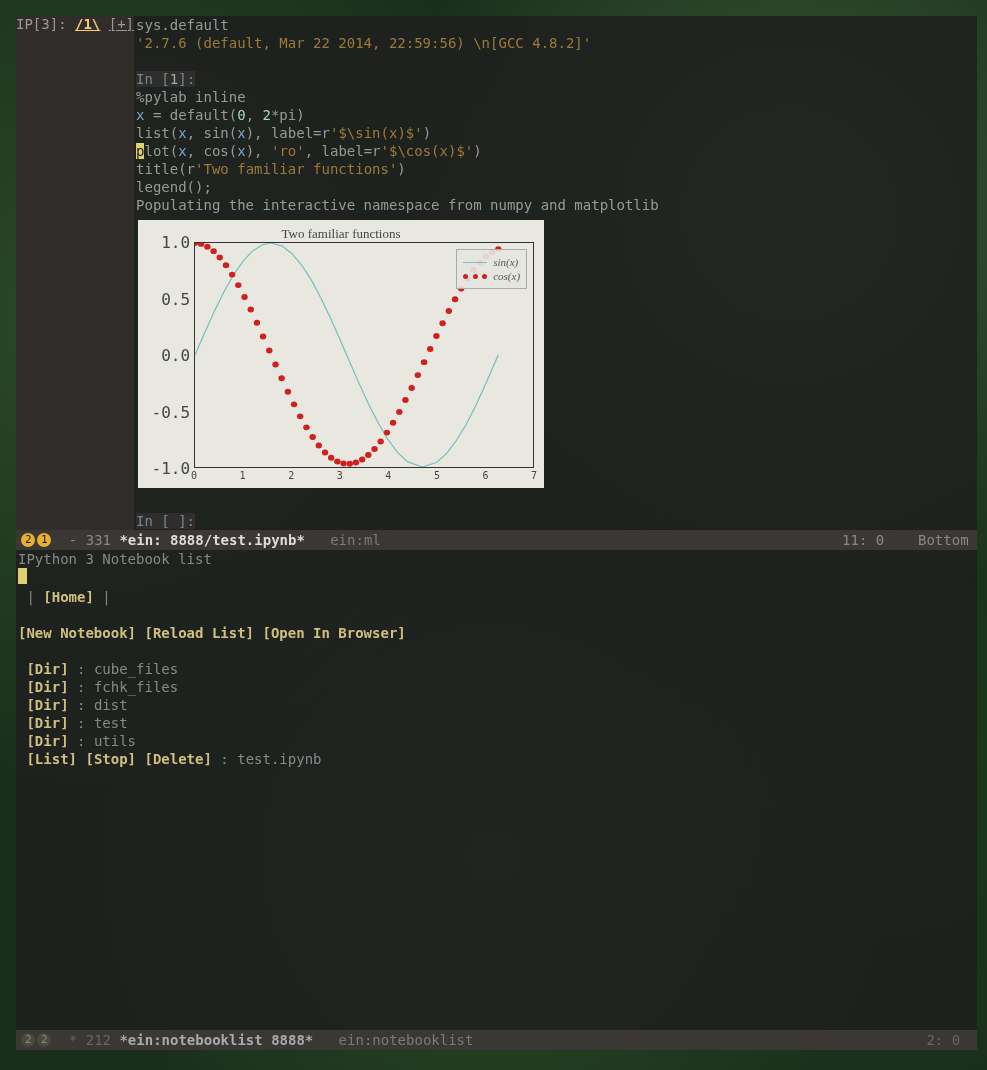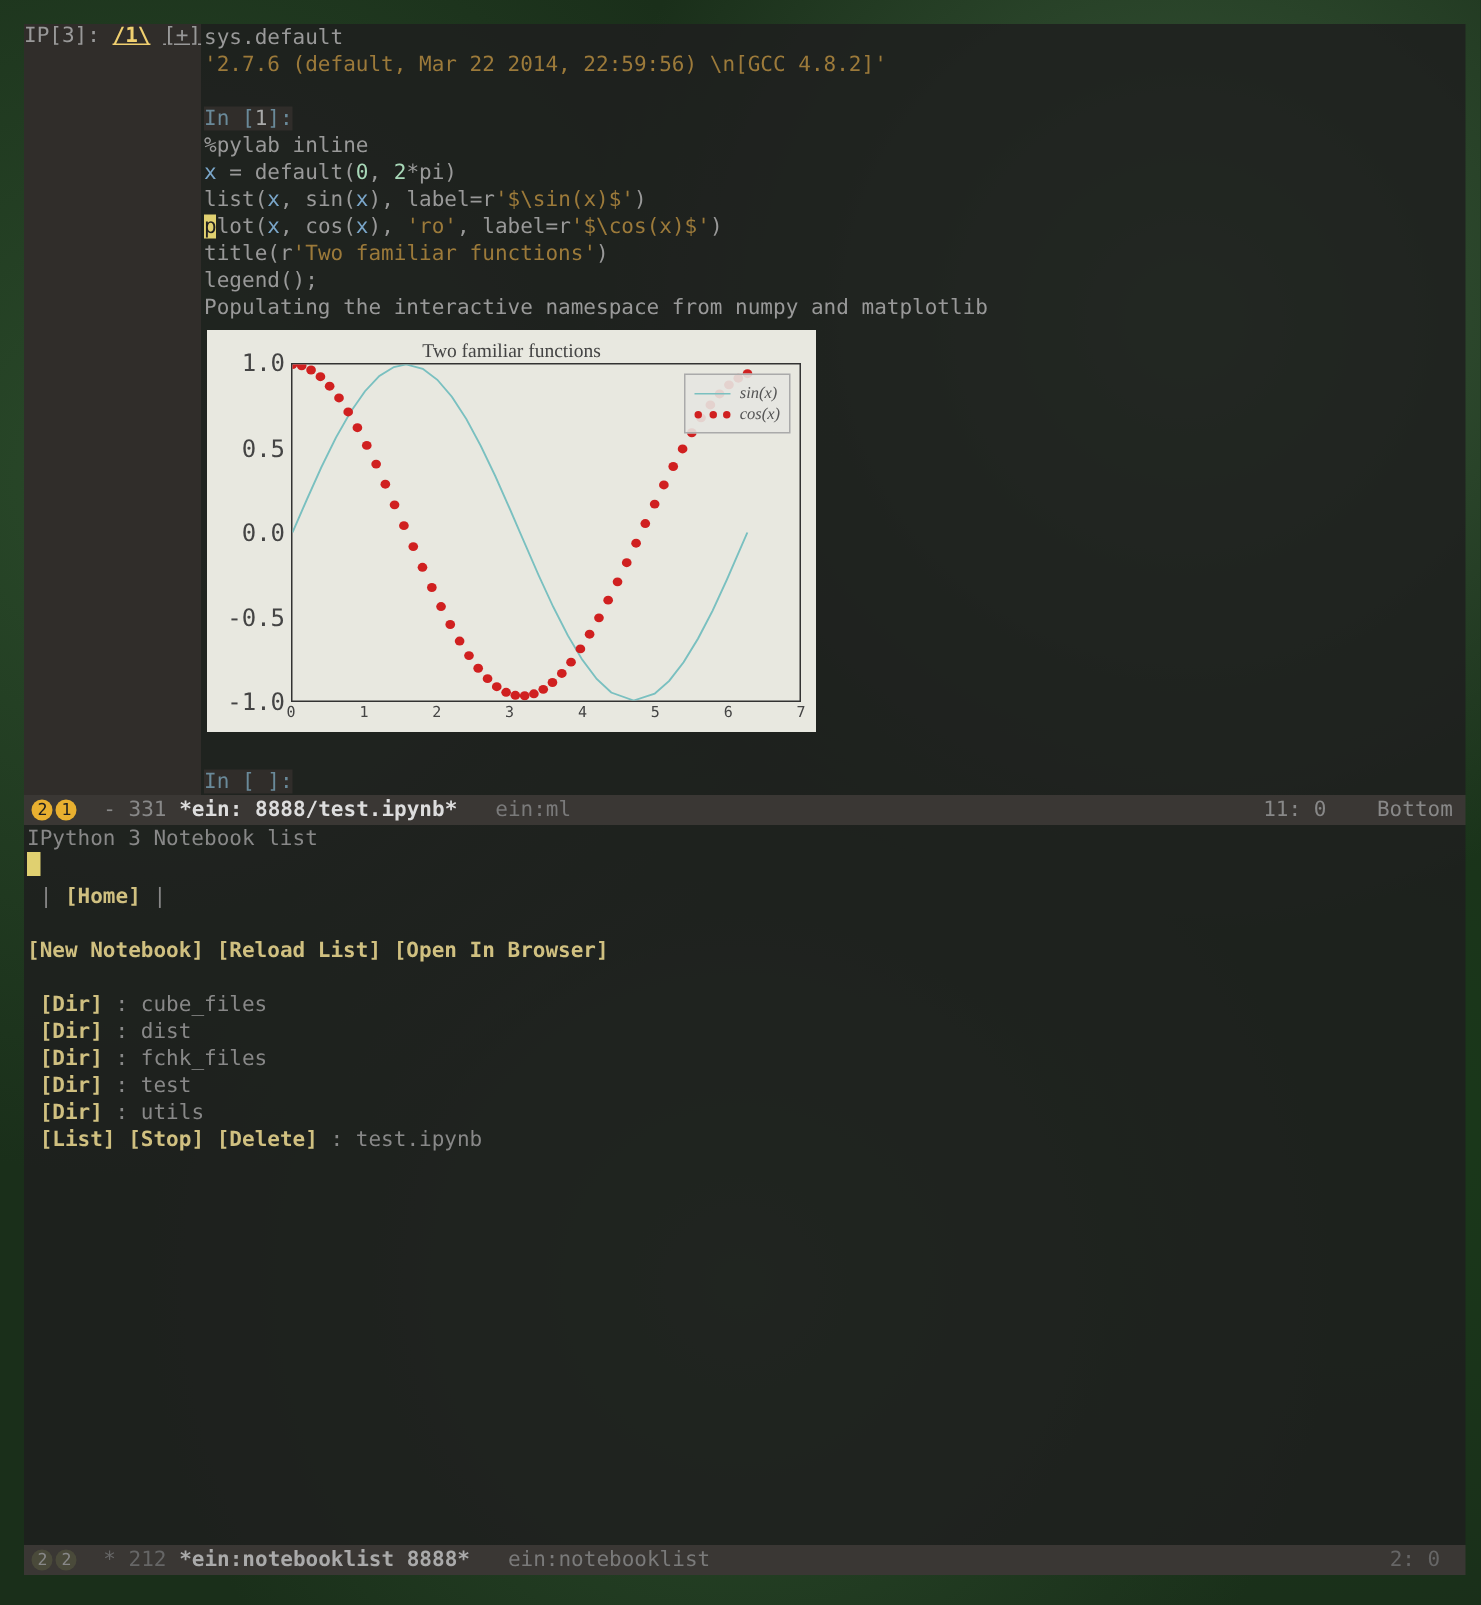--- a/index.html
+++ b/index.html
@@ -196,22 +196,22 @@
 
   <div class="pane notebook-list" style="height:306px">
     <div class="nb-line">IPython 3 Notebook list</div>
     <div class="nb-line"><span class="empty-cursor"></span></div>
     <div class="nb-line"> | <span class="nb-home">[Home]</span> |</div>
     <div class="nb-line">&nbsp;</div>
     <div class="nb-line"><span class="nb-btn">[New Notebook]</span> <span class="nb-btn">[Reload List]</span> <span class="nb-btn">[Open In Browser]</span></div>
     <div class="nb-line">&nbsp;</div>
     <div id="dirlist">
         <div class="nb-line"> <span class="nb-dir">[Dir]</span> : <span>cube_files</span></div>
+        <div class="nb-line"> <span class="nb-dir">[Dir]</span> : <span>fchk_files</span></div>
         <div class="nb-line"> <span class="nb-dir">[Dir]</span> : <span>dist</span></div>
-        <div class="nb-line"> <span class="nb-dir">[Dir]</span> : <span>fchk_files</span></div>
         <div class="nb-line"> <span class="nb-dir">[Dir]</span> : <span>test</span></div>
         <div class="nb-line"> <span class="nb-dir">[Dir]</span> : <span>utils</span></div>
       </div>
     <div class="nb-line"> <span class="nb-open">[List]</span> <span class="nb-open">[Stop]</span> <span class="nb-open">[Delete]</span> : <span>test.ipynb</span></div>
   </div>
 
   <div class="modeline secondary">
     <span style="padding-left:4px"></span>
     <span class="badge">2</span><span class="badge dim">2</span>
     <span>  * 212 </span>

